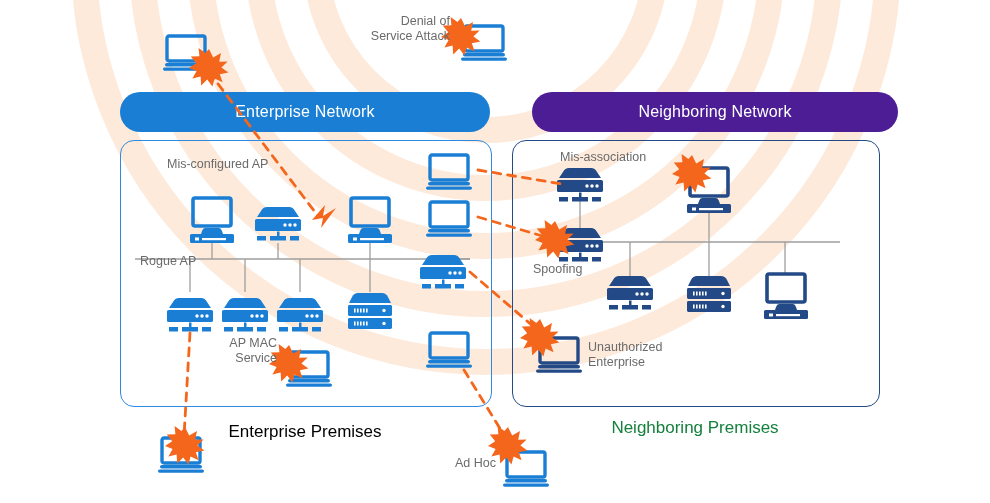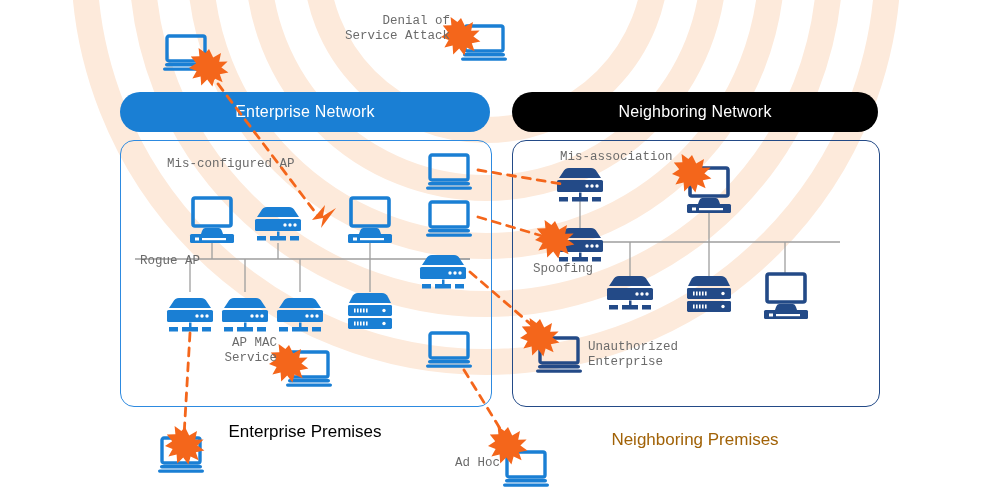--- a/index.html
+++ b/index.html
@@ -7,35 +7,35 @@
        font-family:"Liberation Sans","DejaVu Sans",sans-serif;}
   #stage{position:relative;width:990px;height:503px;background:#fff;overflow:hidden;}
 
   
   #bg-waves{position:absolute;left:0;top:0;width:990px;height:503px;}
 
   
   .pill{position:absolute;border-radius:30px;display:flex;align-items:center;
         justify-content:center;color:#ffffff;font-size:16px;letter-spacing:.2px;}
   #pill-ent{left:120px;top:92px;width:370px;height:40px;background:#1a7fd4;}
-  #pill-nbr{left:512px;top:92px;width:366px;height:40px;background:#000000;}
+  #pill-nbr{left:532px;top:92px;width:366px;height:40px;background:#4c1d95;}
 
   
   .premises-box{position:absolute;border-radius:14px;background:transparent;}
   #box-ent{left:120px;top:140px;width:370px;height:265px;border:1.6px solid #2d8ae0;}
   #box-nbr{left:512px;top:140px;width:366px;height:265px;border:1.6px solid #234a87;}
 
   
   .premises-caption{position:absolute;font-size:17px;}
   #cap-ent{left:120px;top:422px;width:370px;text-align:center;color:#000000;}
-  #cap-nbr{left:512px;top:418px;width:366px;text-align:center;color:#a16207;margin-top:12px;}
+  #cap-nbr{left:512px;top:418px;width:366px;text-align:center;color:#15803d;}
 
   
   .label{position:absolute;font-size:12.5px;color:#6b6b6b;line-height:15px;
-         white-space:pre-line;font-family:Liberation Mono, monospace;}
+         white-space:pre-line;}
   .label.right{text-align:right;}
 
   #lbl-dos{left:330px;top:14px;width:120px;}
   #lbl-misconf{left:167px;top:157px;}
   #lbl-rogue{left:140px;top:254px;}
   #lbl-apmac{left:205px;top:336px;width:72px;}
   #lbl-adhoc{left:455px;top:456px;}
   #lbl-misassoc{left:560px;top:150px;}
   #lbl-honeypot{left:533px;top:262px;}
   #lbl-unauth{left:588px;top:340px;width:110px;}

